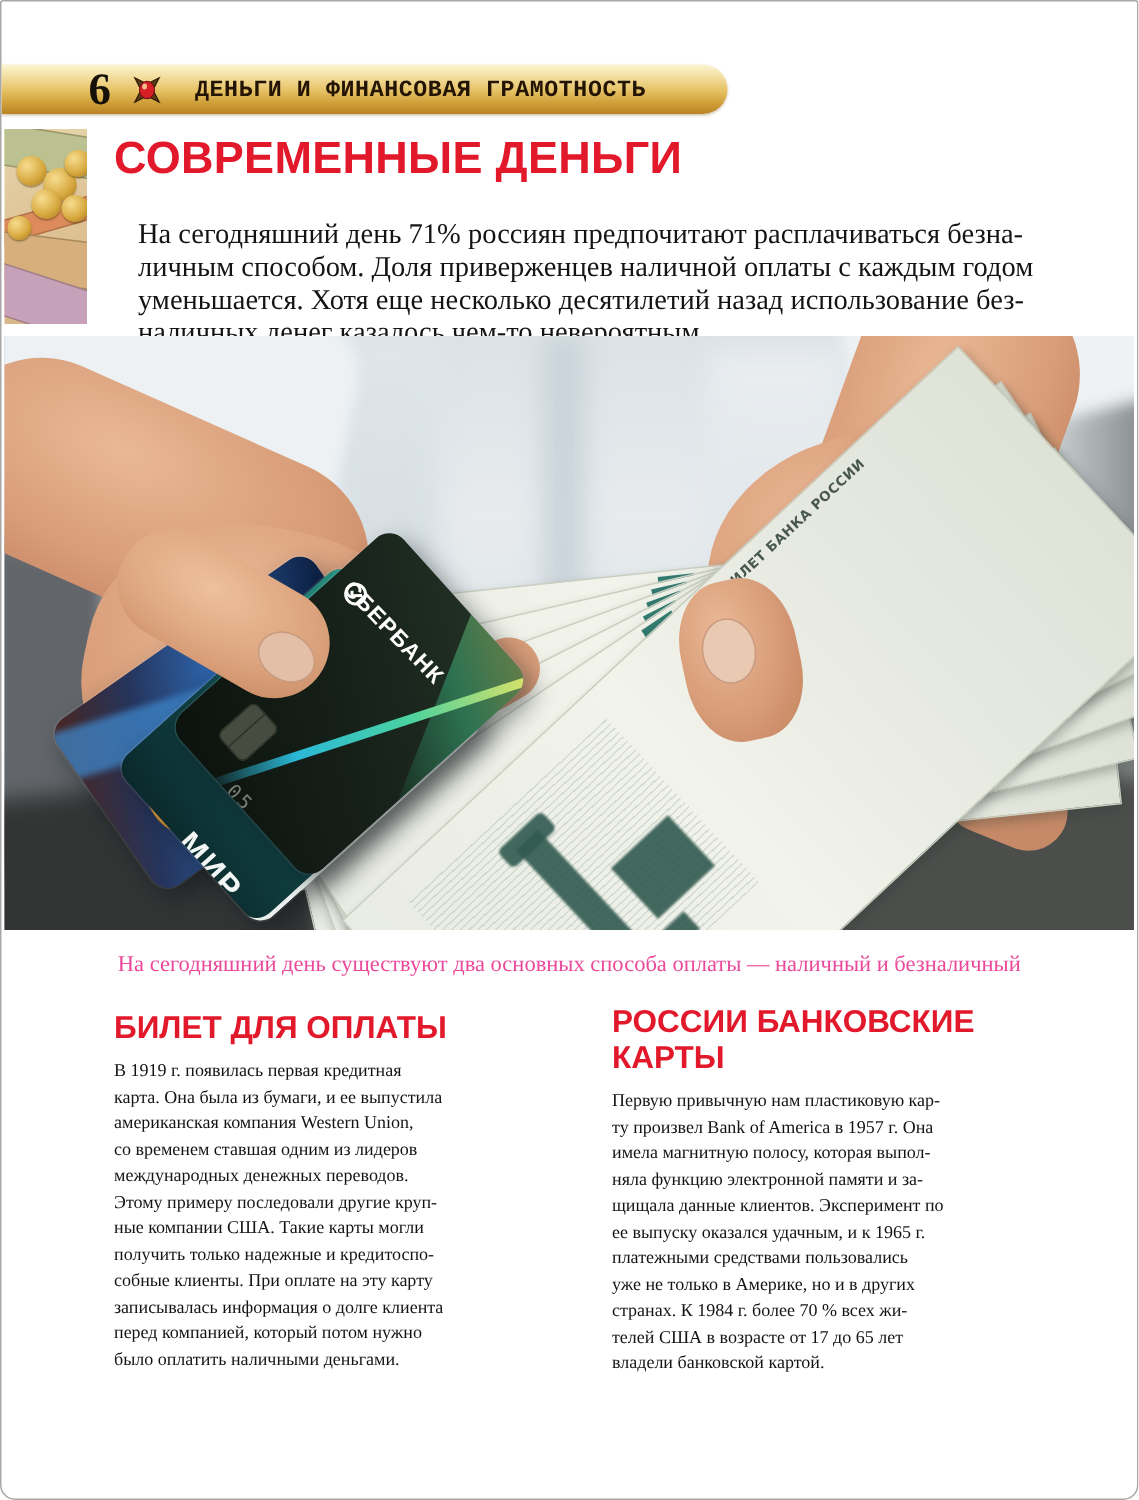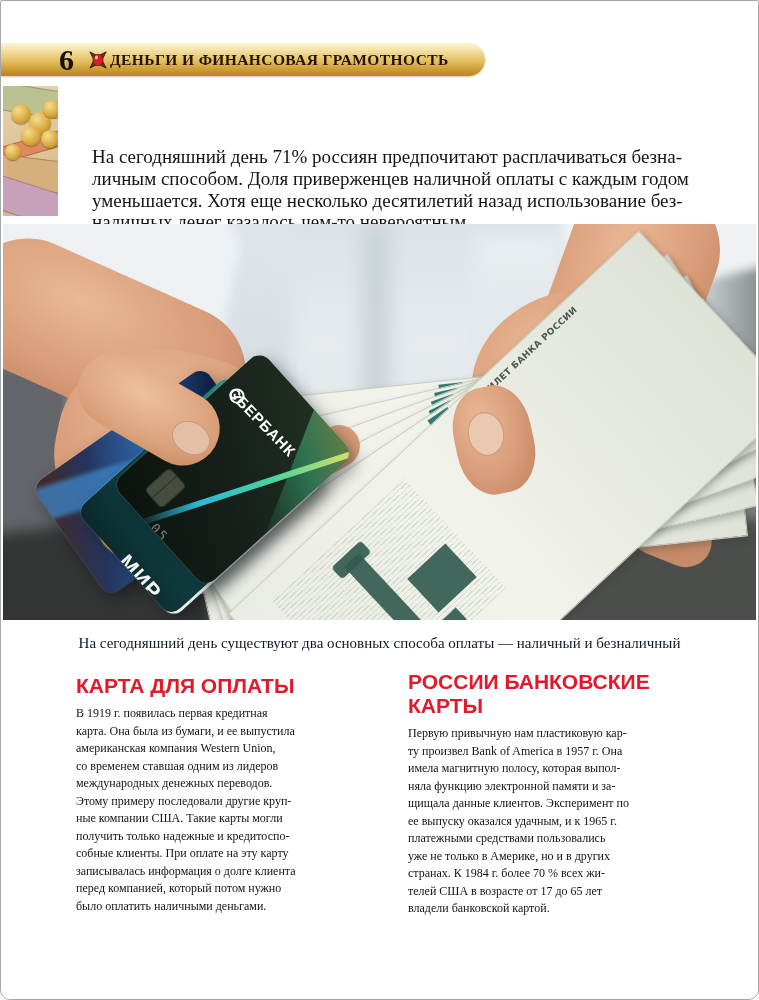--- a/index.html
+++ b/index.html
@@ -7,21 +7,21 @@
         border-radius:2px 2px 10px 10px;overflow:hidden;font-family:"Liberation Serif",serif;}
 
   
   .gold-bar{position:absolute;left:0;top:42px;width:484px;height:33px;
     background:linear-gradient(180deg,#fcf4d2 0%,#f2dd9d 26%,#e4bf60 55%,#cd9c35 80%,#b98425 100%);
     border-radius:0 17px 17px 0;box-shadow:0 1px 2px rgba(120,85,20,.35);
     display:flex;align-items:center;}
   .page-num{font-family:"Liberation Serif",serif;font-weight:bold;font-size:30px;color:#151008;
     margin-left:58px;line-height:33px;}
   .gem{margin-left:12px;width:24px;height:24px;flex:0 0 auto;}
-  .bar-title{margin-left:0;font-family:Liberation Serif, serif;font-weight:bold;
+  .bar-title{margin-left:20px;font-family:Liberation Mono, monospace;font-weight:bold;
     font-size:15.5px;letter-spacing:.4px;color:#241404;}
 
   
   .thumb{position:absolute;left:2px;top:85px;width:55px;height:130px;overflow:hidden;
     background:linear-gradient(160deg,#e7d6ac 0%,#dfc498 45%,#d8b488 100%);}
   .thumb>div{position:absolute;}
   .t-bill{border:1px solid rgba(90,70,30,.35);}
   .t-green{left:-8px;top:1px;width:72px;height:26px;background:#bcc191;transform:rotate(9deg);}
   .t-red{left:-6px;top:52px;width:70px;height:14px;background:#dd8a5c;transform:rotate(-16deg);}
   .t-tan{left:-6px;top:72px;width:70px;height:30px;background:#d6af7d;transform:rotate(7deg);}
@@ -129,21 +129,21 @@
     clip-path:polygon(100% 0,100% 100%,0 100%);}
   .embossed{left:10px;top:58px;transform:rotate(88deg);transform-origin:left top;
     font-family:"DejaVu Sans Mono",monospace;font-size:13px;color:#cfd4cc;opacity:.55;letter-spacing:2px;}
   .thumb-left{left:70px;top:148px;width:152px;height:74px;border-radius:38px;transform:rotate(30deg);z-index:40;
     background:radial-gradient(ellipse at 40% 35%,#eec09d,#dba37d 60%,#c6875f 100%);}
   .nail-left{left:168px;top:198px;width:38px;height:30px;border-radius:50%;background:#e4bfa7;
     border:1px solid #c79a7e;transform:rotate(30deg);z-index:41;}
 
   
   .caption{position:absolute;left:0;top:634px;width:757px;margin:0;text-align:center;
-    font-size:15px;color:#0f172a;}
+    font-size:15px;color:#ec4899;}
   .col{position:absolute;}
   .col-left{left:75px;top:673px;width:314px;}
   .col-right{left:407px;top:669px;width:320px;}
   .col h2{margin:0 0 7px 0;font-family:"Liberation Sans",sans-serif;font-weight:bold;font-size:21px;
     line-height:24px;white-space:pre-line;}
   .col p{margin:0;font-size:12px;line-height:17.5px;color:#131313;white-space:pre-line;}
 </style>
 </head>
 <body>
 
@@ -167,20 +167,21 @@
     <div class="t-bill t-tan"></div>
     <div class="t-bill t-purple"></div>
     <div class="t-coin c1"></div>
     <div class="t-coin c2"></div>
     <div class="t-coin c3"></div>
     <div class="t-coin c4"></div>
     <div class="t-coin c5"></div>
     <div class="t-coin c6"></div>
   </div>
 
+  <h1 class="main-title" style="color:#e2182b;">СОВРЕМЕННЫЕ ДЕНЬГИ</h1>
   <p class="lead">На сегодняшний день 71% россиян предпочитают расплачиваться безна-
 личным способом. Доля приверженцев наличной оплаты с каждым годом
 уменьшается. Хотя еще несколько десятилетий назад использование без-
 наличных денег казалось чем-то невероятным.</p>
 
   <div class="photo">
     <div class="band-left"></div>
     <div class="band-right"></div>
     <div class="fold f1"></div>
     <div class="fold f2"></div>
@@ -262,21 +263,21 @@
       <span class="embossed">05</span>
     </div>
 
     <div class="skin thumb-left"></div>
     <div class="nail-left"></div>
   </div>
 
   <p class="caption">На сегодняшний день существуют два основных способа оплаты — наличный и безналичный</p>
 
   <div class="col col-left">
-    <h2 style="color:#e2182b;">КАРТА ДЛЯ ОПЛАТЫ</h2>
+    <h2 style="color:#e2182b;">БИЛЕТ ДЛЯ ОПЛАТЫ</h2>
     <p>В 1919 г. появилась первая кредитная
 карта. Она была из бумаги, и ее выпустила
 американская компания Western Union,
 со временем ставшая одним из лидеров
 международных денежных переводов.
 Этому примеру последовали другие круп-
 ные компании США. Такие карты могли
 получить только надежные и кредитоспо-
 собные клиенты. При оплате на эту карту
 записывалась информация о долге клиента

